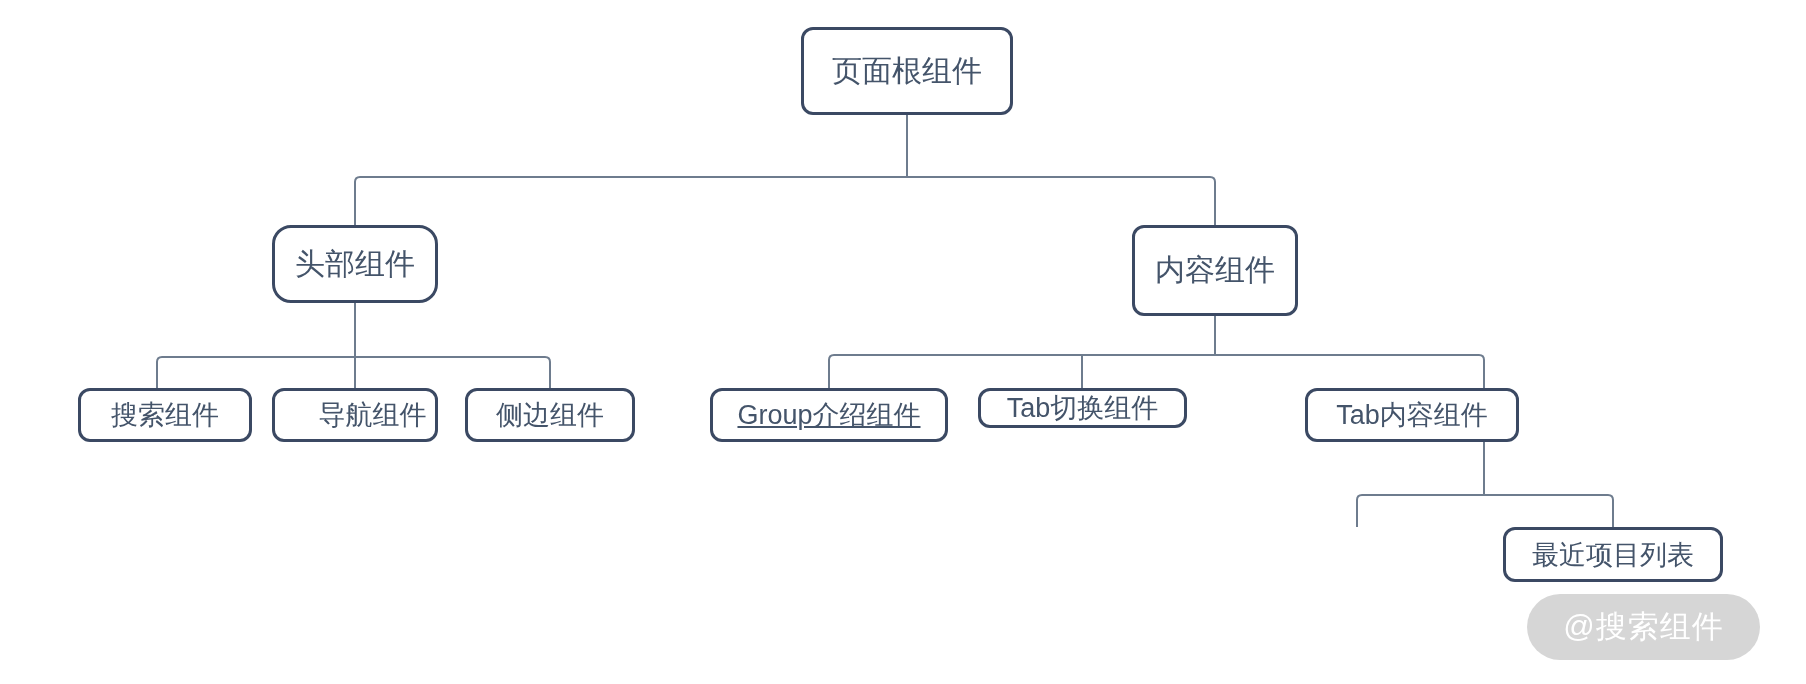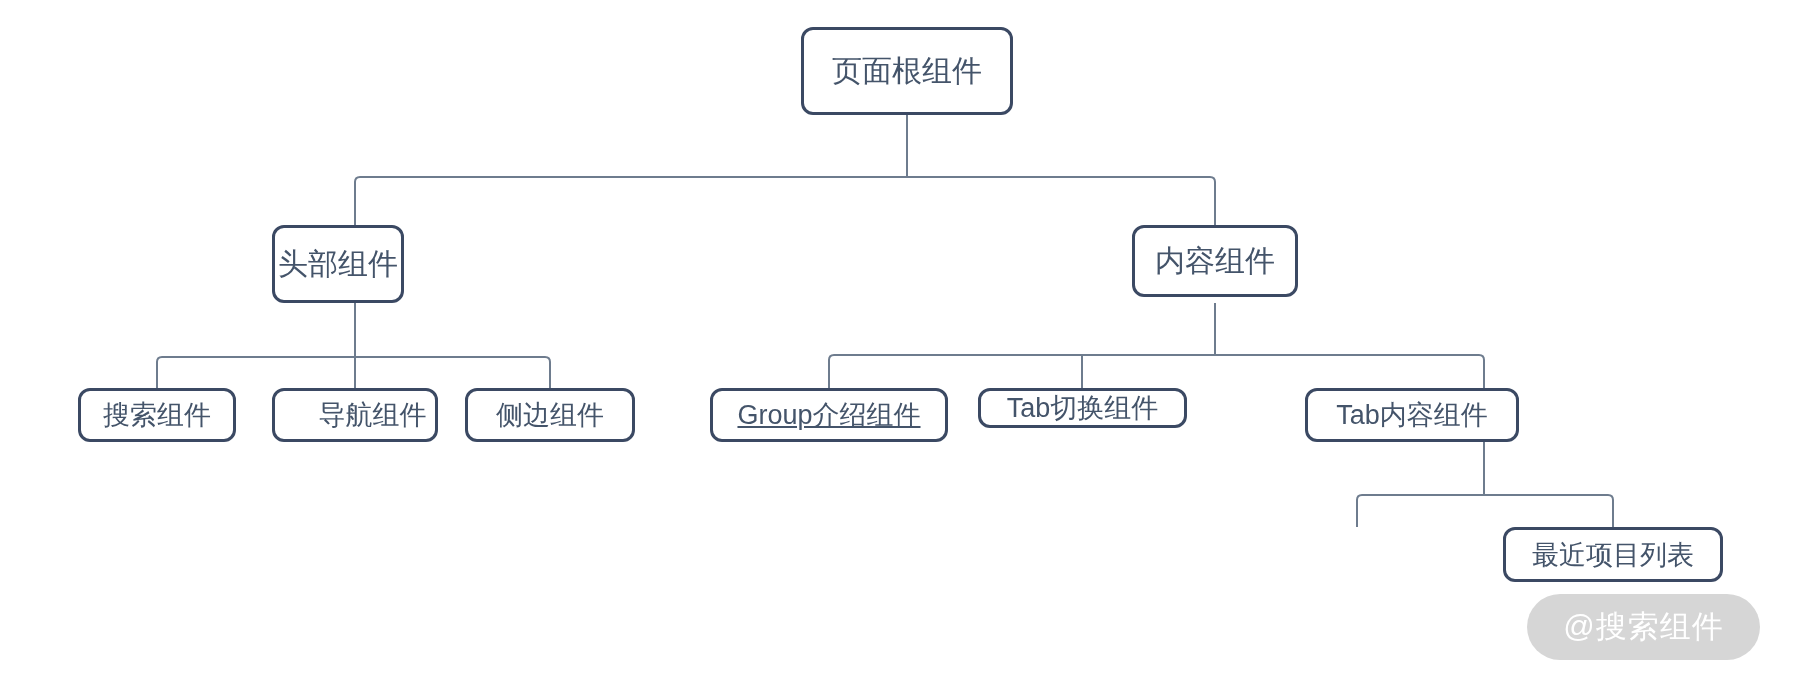--- a/index.html
+++ b/index.html
@@ -38,23 +38,23 @@
     align-items: center;
     justify-content: center;
     color: #44546a;
     white-space: nowrap;
   }
   .lvl-big   { font-size: 30px; }
   .lvl-small { font-size: 27px; }
 
   
   .n-root         { left: 801px;  top: 27px;  width: 212px; height: 88px; }
-  .n-header       { left: 272px;  top: 225px; width: 132px; height: 78px; }
-  .n-content      { left: 1132px; top: 225px; width: 166px; height: 72px; }
-  .n-search       { left: 78px;   top: 388px; width: 158px; height: 54px; }
+  .n-header       { left: 272px;  top: 225px; width: 166px; height: 78px; border-radius: 19px; }
+  .n-content      { left: 1132px; top: 225px; width: 166px; height: 91px; }
+  .n-search       { left: 78px;   top: 388px; width: 174px; height: 54px; }
   .n-nav          { left: 272px;  top: 388px; width: 166px; height: 54px; padding-left: 35px; }
   .n-side         { left: 465px;  top: 388px; width: 170px; height: 54px; }
   .n-group-intro  { left: 710px;  top: 388px; width: 238px; height: 54px; text-decoration: underline; }
   .n-tab-switch   { left: 978px;  top: 388px; width: 209px; height: 40px; }
   .n-tab-content  { left: 1305px; top: 388px; width: 214px; height: 54px; }
   .n-project-card { left: 1248px; top: 527px; width: 218px; height: 55px; }
   .n-recent-list  { left: 1503px; top: 527px; width: 220px; height: 55px; }
 
   .watermark {
     position: absolute;

